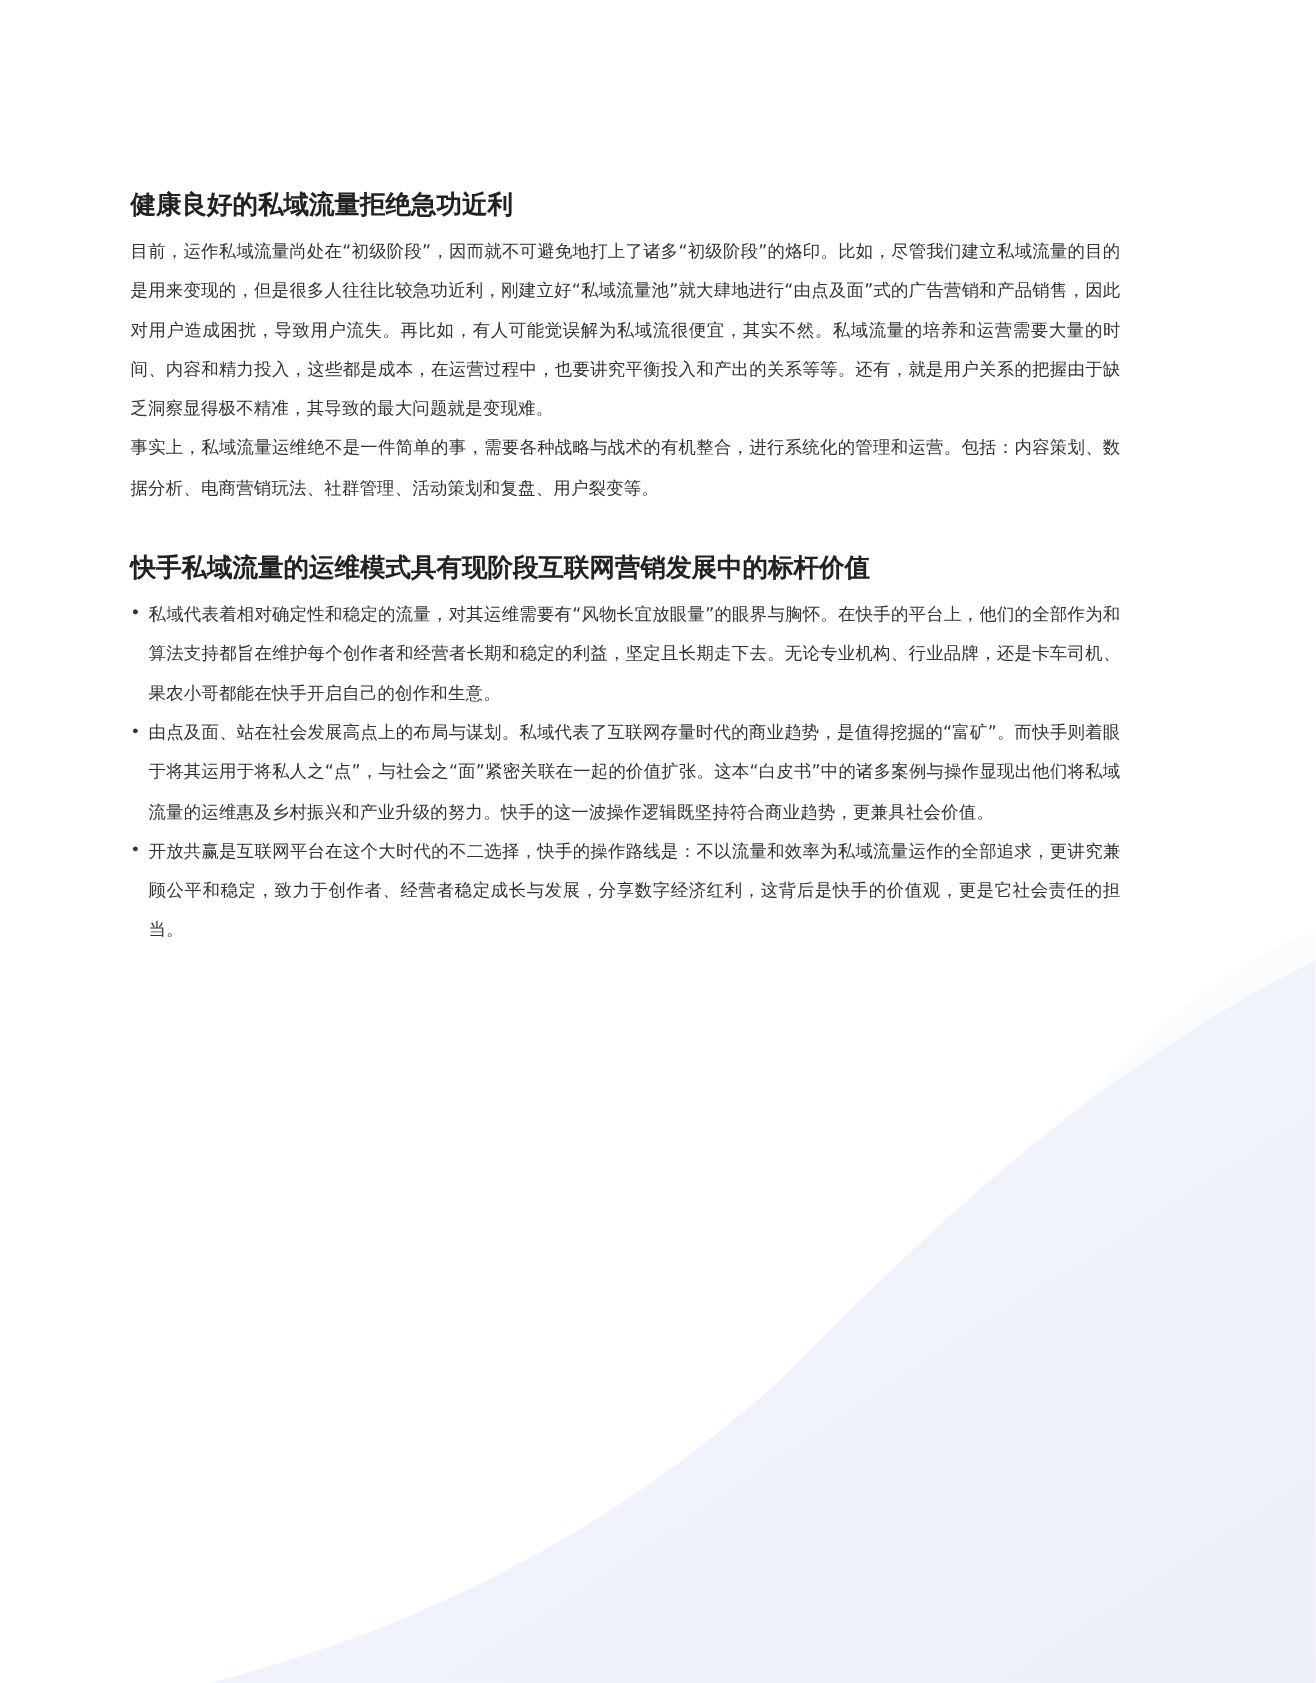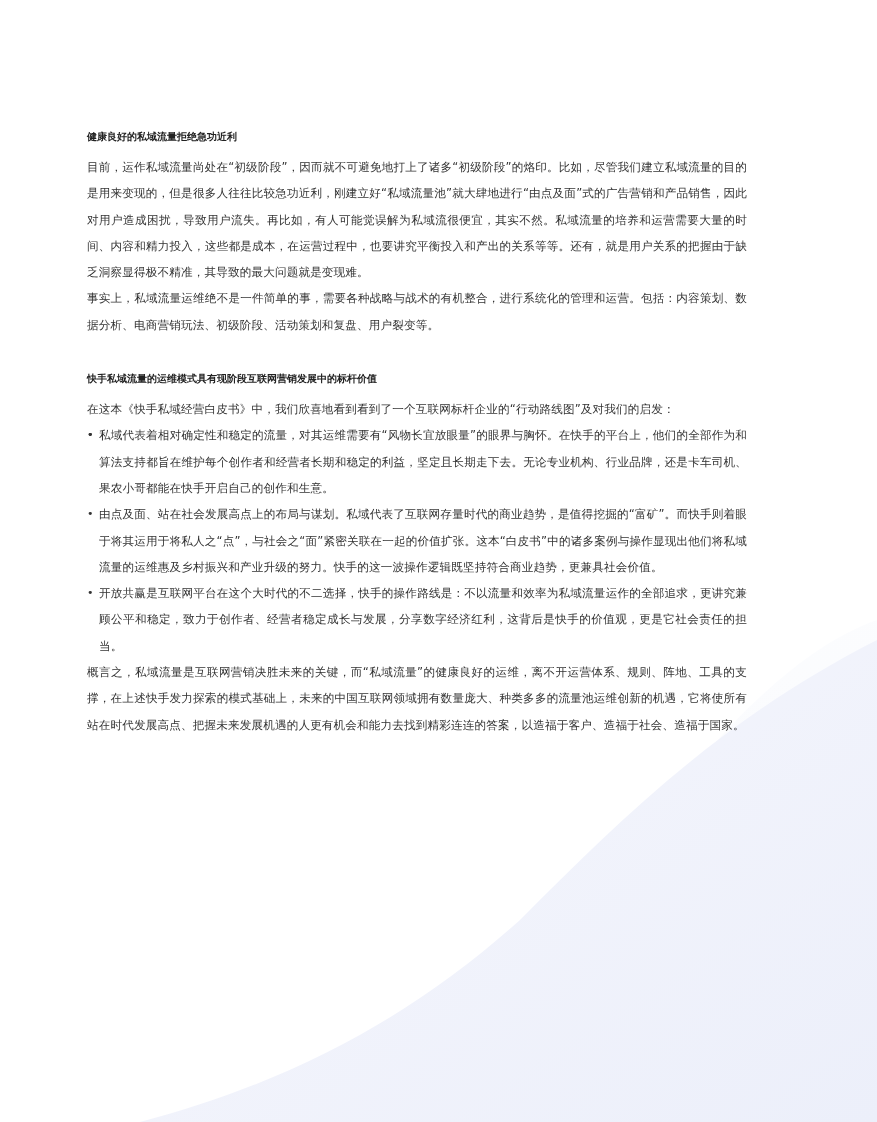--- a/index.html
+++ b/index.html
@@ -24,26 +24,25 @@
     .page {
       position: absolute;
       left: 87px;
       top: 128px;
       width: 660px;
       z-index: 1;
     }
     .section { margin: 0; }
     .section + .section { margin-top: 32px; }
     .heading {
-      font-size: 10px;
+      font-size: 17px;
       font-weight: bold;
       color: #222222;
       line-height: 18px;
       margin: 0 0 8px 0;
-      font-family: Liberation Serif, serif;
     }
     .para {
       font-size: 11.6px;
       line-height: 26.3px;
       margin: 0;
       color: #333333;
       letter-spacing: 0.15px;
       text-align: justify;
     }
     .bullet {
@@ -74,39 +73,37 @@
   </defs>
   <path d="M877 620 C 820 640, 760 690, 700 760 L 877 1122 Z" fill="url(#g2)" opacity="0.9"></path>
   <path d="M877 640 C 720 720, 620 820, 520 920 C 420 1010, 300 1080, 140 1122 L 877 1122 Z" fill="url(#g1)"></path>
 </svg>
 
 <main class="page">
 
   <section class="section">
     <h2 class="heading">健康良好的私域流量拒绝急功近利</h2>
     <p class="para">目前，运作私域流量尚处在“初级阶段”，因而就不可避免地打上了诸多“初级阶段”的烙印。比如，尽管我们建立私域流量的目的是用来变现的，但是很多人往往比较急功近利，刚建立好“私域流量池”就大肆地进行“由点及面”式的广告营销和产品销售，因此对用户造成困扰，导致用户流失。再比如，有人可能觉误解为私域流很便宜，其实不然。私域流量的培养和运营需要大量的时间、内容和精力投入，这些都是成本，在运营过程中，也要讲究平衡投入和产出的关系等等。还有，就是用户关系的把握由于缺乏洞察显得极不精准，其导致的最大问题就是变现难。</p>
-    <p class="para">事实上，私域流量运维绝不是一件简单的事，需要各种战略与战术的有机整合，进行系统化的管理和运营。包括：内容策划、数据分析、电商营销玩法、初级阶段、活动策划和复盘、用户裂变等。</p>
+    <p class="para">事实上，私域流量运维绝不是一件简单的事，需要各种战略与战术的有机整合，进行系统化的管理和运营。包括：内容策划、数据分析、电商营销玩法、社群管理、活动策划和复盘、用户裂变等。</p>
   </section>
 
   <section class="section">
     <h2 class="heading">快手私域流量的运维模式具有现阶段互联网营销发展中的标杆价值</h2>
-    <p class="para">在这本《快手私域经营白皮书》中，我们欣喜地看到看到了一个互联网标杆企业的“行动路线图”及对我们的启发：</p>
 
     <div class="para bullet">
       <span class="dot">•</span>
     </div>
     <div class="para bullet">
       <span class="dot">•</span>
       <span>私域代表着相对确定性和稳定的流量，对其运维需要有“风物长宜放眼量”的眼界与胸怀。在快手的平台上，他们的全部作为和算法支持都旨在维护每个创作者和经营者长期和稳定的利益，坚定且长期走下去。无论专业机构、行业品牌，还是卡车司机、果农小哥都能在快手开启自己的创作和生意。</span>
     </div>
     <div class="para bullet">
       <span class="dot">•</span>
       <span>由点及面、站在社会发展高点上的布局与谋划。私域代表了互联网存量时代的商业趋势，是值得挖掘的“富矿”。而快手则着眼于将其运用于将私人之“点”，与社会之“面”紧密关联在一起的价值扩张。这本“白皮书”中的诸多案例与操作显现出他们将私域流量的运维惠及乡村振兴和产业升级的努力。快手的这一波操作逻辑既坚持符合商业趋势，更兼具社会价值。</span>
     </div>
     <div class="para bullet">
       <span class="dot">•</span>
       <span>开放共赢是互联网平台在这个大时代的不二选择，快手的操作路线是：不以流量和效率为私域流量运作的全部追求，更讲究兼顾公平和稳定，致力于创作者、经营者稳定成长与发展，分享数字经济红利，这背后是快手的价值观，更是它社会责任的担当。</span>
     </div>
 
-    <p class="para">概言之，私域流量是互联网营销决胜未来的关键，而“私域流量”的健康良好的运维，离不开运营体系、规则、阵地、工具的支撑，在上述快手发力探索的模式基础上，未来的中国互联网领域拥有数量庞大、种类多多的流量池运维创新的机遇，它将使所有站在时代发展高点、把握未来发展机遇的人更有机会和能力去找到精彩连连的答案，以造福于客户、造福于社会、造福于国家。</p>
   </section>
 
 </main>
 
 </body></html>

